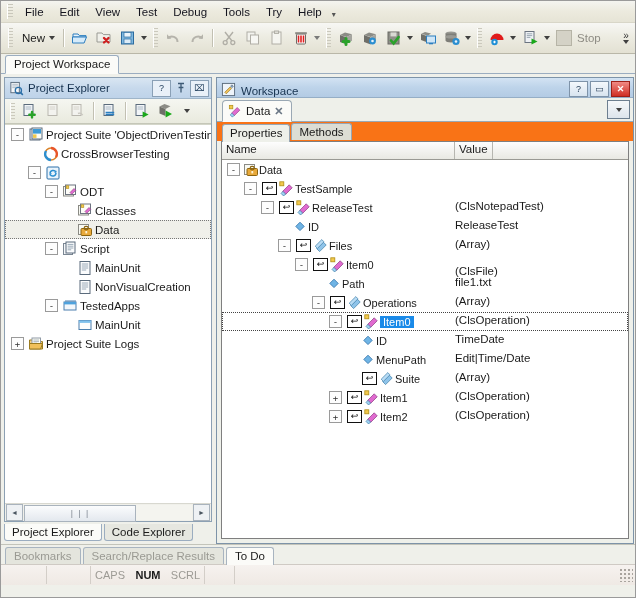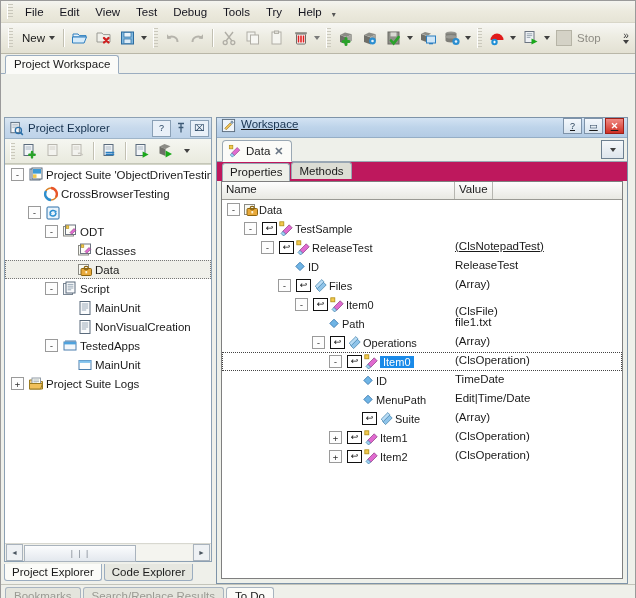--- a/index.html
+++ b/index.html
@@ -51,21 +51,21 @@
   
   .wstabs{height:19px;display:flex;align-items:flex-end;padding-left:4px;
     background:#eff0ea;border-bottom:1px solid #9badc0;}
   .wstab{font-size:11.5px;padding:2px 8px 2px 8px;border:1px solid #9badc0;
     border-bottom:none;background:#e6e7e0;border-radius:3px 3px 0 0;
     margin-right:2px;color:#1a1a1a;cursor:default;position:relative;top:1px;}
   .wstab.active{background:#fbfbf8;font-weight:normal;padding-bottom:3px;top:1px;
     border-bottom:1px solid #fbfbf8;z-index:2;}
 
   
-  .body{display:flex;height:470px;padding:3px 7px 0 3px;box-sizing:border-box;margin-top:40px;}
+  .body{display:flex;height:470px;padding:3px 1px 0 3px;box-sizing:border-box;}
 
   
   .leftpane{width:208px;display:flex;flex-direction:column;flex:0 0 auto;}
   .panel{border:1px solid #8ca0b3;background:#f6f7f2;display:flex;flex-direction:column;
     flex:1 1 auto;min-height:0;}
   .panel-title{height:20px;display:flex;align-items:center;
     background:linear-gradient(to bottom,#d9e6f2 0%,#c7d9ec 50%,#bed3e9 100%);
     border-bottom:1px solid #9fb5c9;padding:0 2px 0 4px;}
   .panel-title .ptxt{font-size:11.5px;color:#16324f;margin-left:4px;flex:1;}
   .tbtn-sq{width:17px;height:15px;border:1px solid #8aa0b6;background:#e9f0f8;
@@ -89,40 +89,40 @@
     letter-spacing:1px;}
   .bottabs{height:20px;display:flex;align-items:flex-start;padding-left:0px;margin-top:2px;}
   .btab{font-size:11.5px;padding:2px 7px;border:1px solid #9badc0;background:#e6e7e0;
     border-radius:0 0 3px 3px;border-top:none;margin-right:2px;cursor:default;}
   .btab.active{background:#fbfbf8;border-top:none;}
 
   
   .rightpane{flex:1 1 auto;margin-left:4px;display:flex;flex-direction:column;min-width:0;}
   .mdi{border:1px solid #7d93a8;background:#eef0ea;display:flex;flex-direction:column;
     flex:1 1 auto;min-height:0;}
-  .mdi-title{height:19px;display:flex;align-items:flex-start;
+  .mdi-title{height:19px;display:flex;align-items:flex-end;
     background:linear-gradient(to bottom,#d3e3f3 0%,#bed4ea 48%,#b3cbe4 100%);
-    padding:0 3px 0 4px;border-bottom:1px solid #95aec6;text-decoration:underline;}
+    padding:0 3px 0 4px;border-bottom:1px solid #95aec6;}
   .mdi-title .mtxt{font-size:11.5px;color:#16324f;margin-left:5px;flex:1;}
   .winbtn{width:17px;height:14px;border:1px solid #7e93a9;margin-left:2px;
     background:linear-gradient(to bottom,#f4f8fc,#d8e4ef);
     display:flex;align-items:center;justify-content:center;font-size:9px;color:#1d3650;}
   .winbtn.close{background:linear-gradient(to bottom,#f08a84,#cf2f24);
     border-color:#9d2018;color:#fff;font-weight:bold;}
   .doc-tabrow{height:23px;display:flex;align-items:flex-end;
     background:#eef0ea;padding-left:5px;border-bottom:1px solid #9aa8b4;}
   .doc-tab{display:flex;align-items:center;gap:4px;font-size:11.5px;
     padding:3px 7px 3px 5px;background:#fbfbf8;border:1px solid #9aa8b4;
     border-bottom:1px solid #fbfbf8;border-radius:4px 4px 0 0;position:relative;top:1px;}
   .doc-x{color:#6b7785;font-size:11px;font-weight:bold;cursor:default;}
   .doc-drop{margin-left:auto;margin-right:3px;width:21px;height:17px;
     border:1px solid #6d7f90;background:linear-gradient(to bottom,#f6f8fa,#dde5ec);
     display:flex;align-items:center;justify-content:center;position:relative;top:-2px;}
-  .inner-tabs{height:19px;display:flex;align-items:flex-start;padding-left:5px;
-    background:#be185d;}
+  .inner-tabs{height:19px;display:flex;align-items:center;padding-left:5px;
+    background:#f97316;}
   .itab{font-size:11.5px;padding:2px 7px;border:1px solid #98a6b3;border-bottom:none;
     background:#dcddd4;border-radius:3px 3px 0 0;margin-right:1px;cursor:default;}
   .itab.active{background:#eef0ea;padding-bottom:3px;position:relative;top:1px;z-index:2;}
   .grid-wrap{flex:1 1 auto;margin:0 4px 4px 4px;border:1px solid #7f7f7f;
     background:#fff;display:flex;flex-direction:column;min-height:0;}
   .grid-head{height:17px;display:flex;background:linear-gradient(to bottom,#fdfdfd,#e9e9e3);
     border-bottom:1px solid #9a9a94;font-size:11.5px;}
   .gh{padding:1px 4px;border-right:1px solid #b6b6b0;box-sizing:border-box;}
   .gh.name{width:233px;}
   .grid-body{flex:1 1 auto;overflow:hidden;background:#fff;position:relative;}
@@ -650,21 +650,21 @@
                   <span class="exp">-</span>
                   <span class="dots" style="width: 3px;"></span>
                   <span class="ibox" style="transform: scaleX(-1);">↪</span>
                   <svg class="gicon" viewBox="0 0 16 16">
                     <rect x="0.8" y="0.8" width="4" height="4" fill="#f2c94c" stroke="#b08c14" stroke-width=".8"></rect>
                     <path d="M3.6 10.4L10.2 3.8l3 3-6.6 6.6z" fill="#e06ad0" stroke="#8a3a7e" stroke-width=".7"></path>
                     <path d="M2 12.4l2-2 2.6 2.6-2 2z" fill="#9fd2f2" stroke="#3d7ea8" stroke-width=".7"></path>
                   </svg>
                   <span class="lbl">ReleaseTest</span>
                 </div>
-                <div class="valcell" style="top: 2px; text-decoration: underline;">(ClsNotepadTest)</div>
+                <div class="valcell" style="top: 2px;">(ClsNotepadTest)</div>
               </div>
               <div class="gridrow">
                 <div class="namecell">
                   <span class="dots" style="width: 56px;"></span>
                   <span class="exp-spacer"></span>
                   <span class="dots" style="width: 3px;"></span>
                   <svg class="gicon" viewBox="0 0 16 16">
                     <path d="M8 3.2l4.2 4.2L8 11.6 3.8 7.4z" fill="#6fb4e5" stroke="#2b6fa8" stroke-width=".8"></path>
                   </svg>
                   <span class="lbl">ID</span>

